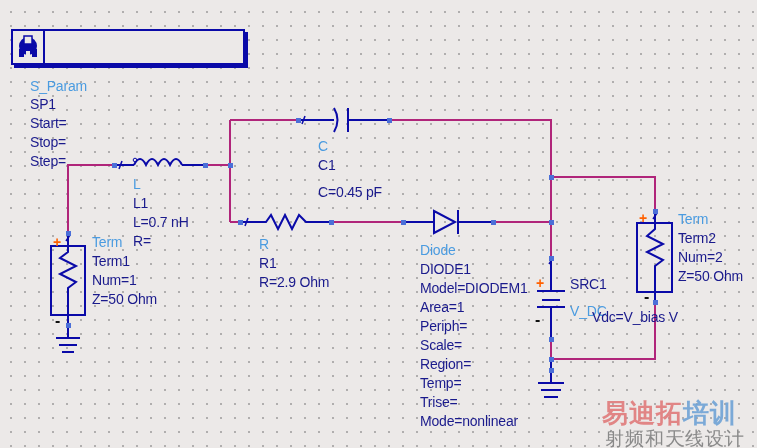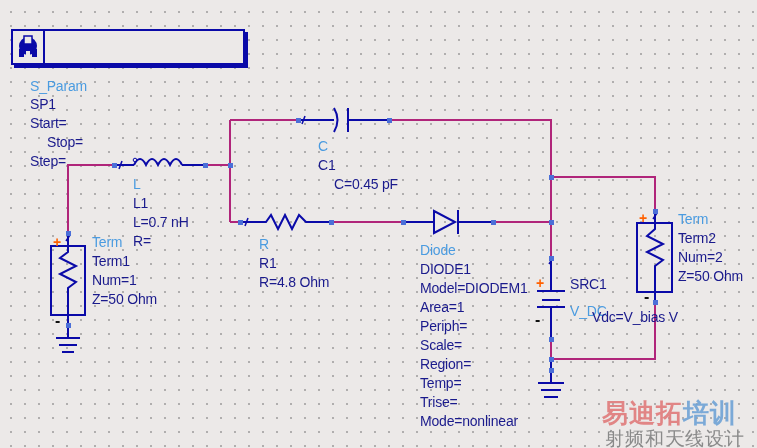--- a/index.html
+++ b/index.html
@@ -144,35 +144,35 @@
           <rect x="13" y="20" width="4" height="7" fill="#ece9e8"></rect>
         </g>
       </svg>
     </div>
   </div>
 </div>
 
 <div class="lbl type" style="left:30px;top:77px;">S_Param</div>
 <div class="lbl" style="left:30px;top:95px;">SP1</div>
 <div class="lbl" style="left:30px;top:114px;">Start=</div>
-<div class="lbl" style="left:47px;top:133px;">Stop=</div>
+<div class="lbl" style="left:30px;top:133px;">Stop=</div>
 <div class="lbl" style="left:30px;top:152px;">Step=</div>
 
 <div class="lbl type" style="left:133px;top:175px;">L</div>
 <div class="lbl" style="left:133px;top:194px;">L1</div>
 <div class="lbl" style="left:133px;top:213px;">L=0.7 nH</div>
 <div class="lbl" style="left:133px;top:232px;">R=</div>
 
 <div class="lbl type" style="left:318px;top:137px;">C</div>
 <div class="lbl" style="left:318px;top:156px;">C1</div>
-<div class="lbl" style="left:318px;top:175px;margin-left:16px;">C=0.45 pF</div>
+<div class="lbl" style="left:318px;top:183px;">C=0.45 pF</div>
 
 <div class="lbl type" style="left:259px;top:235px;">R</div>
 <div class="lbl" style="left:259px;top:254px;">R1</div>
-<div class="lbl" style="left:259px;top:273px;">R=4.8 Ohm</div>
+<div class="lbl" style="left:259px;top:273px;">R=2.9 Ohm</div>
 
 <div class="lbl type" style="left:420px;top:241px;">Diode</div>
 <div class="lbl" style="left:420px;top:260px;">DIODE1</div>
 <div class="lbl" style="left:420px;top:279px;">Model=DIODEM1</div>
 <div class="lbl" style="left:420px;top:298px;">Area=1</div>
 <div class="lbl" style="left:420px;top:317px;">Periph=</div>
 <div class="lbl" style="left:420px;top:336px;">Scale=</div>
 <div class="lbl" style="left:420px;top:355px;">Region=</div>
 <div class="lbl" style="left:420px;top:374px;">Temp=</div>
 <div class="lbl" style="left:420px;top:393px;">Trise=</div>

